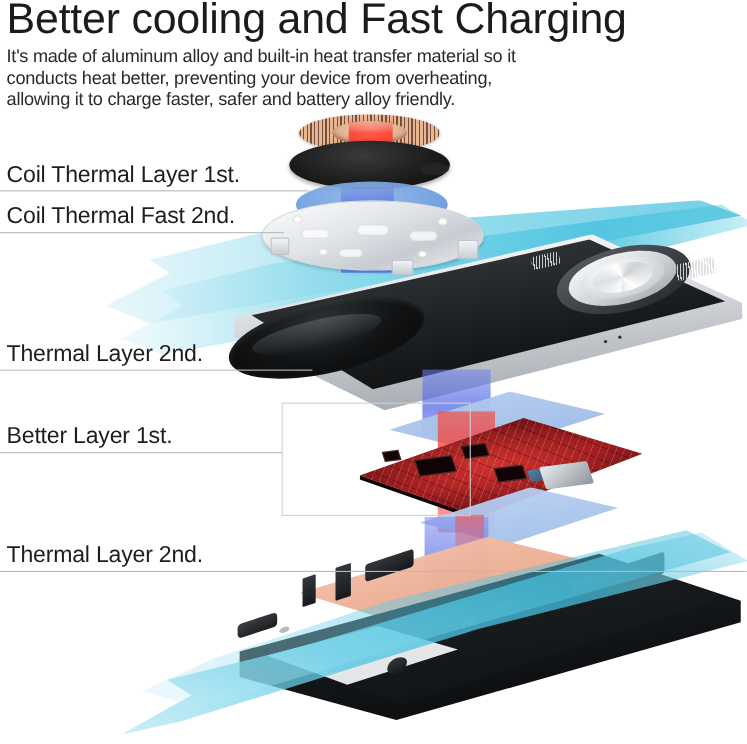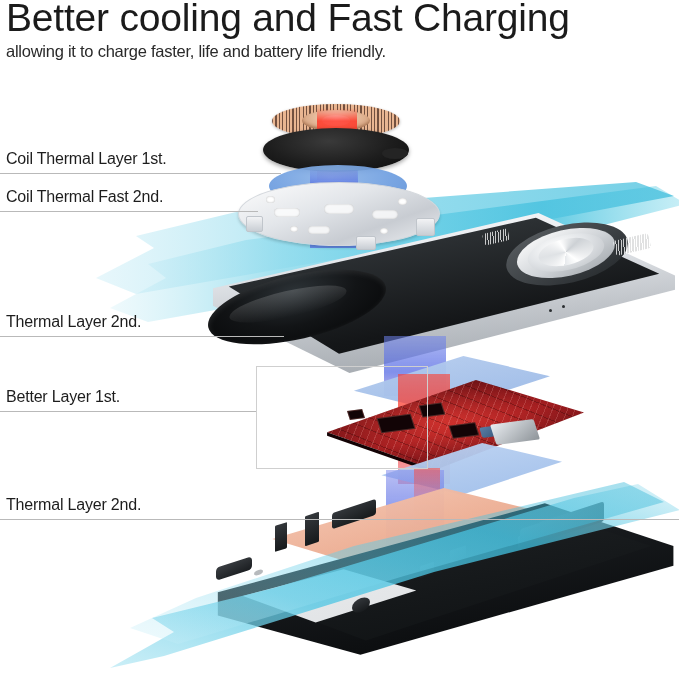--- a/index.html
+++ b/index.html
@@ -21,21 +21,21 @@
     position:absolute;left:6px;top:42px;width:600px;
     font-size:16.5px;line-height:19.5px;font-weight:400;
     color:#2a2a2a;letter-spacing:-0.25px;
   }
   #subtitle div{white-space:nowrap;}
 
   
   .callout{position:absolute;left:0;height:26px;}
   .callout .ctext{
     position:absolute;left:6px;bottom:5px;
-    font-size:16px;line-height:20px;color:#1d1d1d;
+    font-size:21px;line-height:20px;color:#1d1d1d;
     letter-spacing:-0.2px;white-space:nowrap;
   }
   .callout .cline{
     position:absolute;left:0;bottom:0;height:1px;background:#b9b9b9;
   }
 
   
   #detail-box{
     position:absolute;left:256px;top:366px;width:170px;height:101px;
     border:1px solid #cfcfcf;background:transparent;
@@ -411,21 +411,23 @@
     <path d="M26,148 L92,118 L250,66 L520,2 L560,22 L300,96 L74,164 Z" fill="url(#cy4)" opacity=".7"></path>
   </svg>
 
 </div>
 
 <div id="detail-box"></div>
 
 <div id="header">
   <div id="title">Better cooling and Fast Charging</div>
   <div id="subtitle">
-    <div>allowing it to charge faster, life and battery life friendly.</div>
+    <div>It's made of aluminum alloy and built-in heat transfer material so it</div>
+    <div>conducts heat better, preventing your device from overheating,</div>
+    <div>allowing it to charge faster, safer and battery alloy friendly.</div>
   </div>
 </div>
 
 <div class="callout" style="top:148px;">
   <span class="ctext">Coil Thermal Layer 1st.</span>
   <span class="cline" style="width:281px;"></span>
 </div>
 <div class="callout" style="top:186px;">
   <span class="ctext">Coil Thermal Fast 2nd.</span>
   <span class="cline" style="width:258px;"></span>

